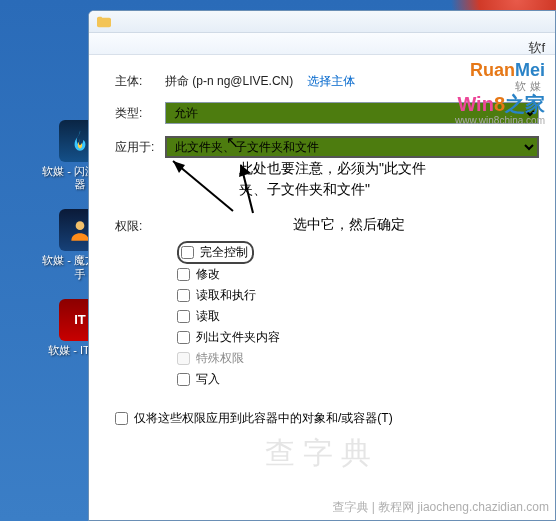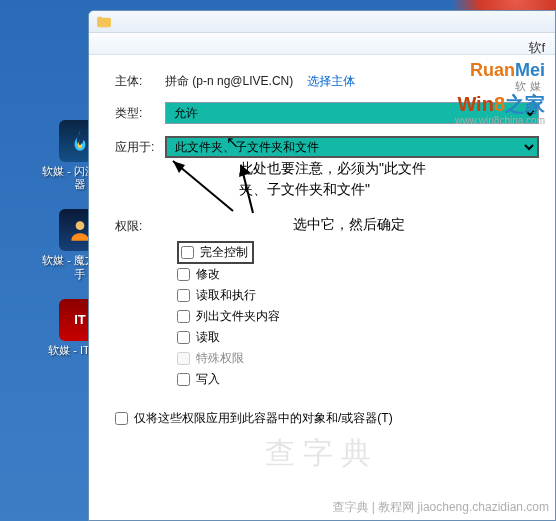--- a/index.html
+++ b/index.html
@@ -105,21 +105,21 @@
   .link {
     color: #0066cc;
     margin-left: 14px;
     cursor: pointer;
     text-align: center;
   }
   select.combo {
     flex: 1;
     height: 22px;
     border: 1px solid #8a9aad;
-    background: #14b8a6;
+    background: #4d7c0f;
     font-family: inherit;
     font-size: 12px;
     padding-left: 4px;
   }
   .combo.highlight {
     border: 2px solid #555;
   }
 
   
   .brand {
@@ -127,21 +127,21 @@
     right: 10px;
     top: 6px;
     text-align: right;
     line-height: 1.1;
   }
   .brand .ruan { font-size:18px; font-weight:bold; }
   .brand .ruan .r { color:#e67817; }
   .brand .ruan .m { color:#2a83c7; }
   .brand .soft { font-size:11px; color:#888; letter-spacing:4px;font-family:Liberation Mono, monospace; }
   .brand .win8 { font-size:20px; font-weight:bold; }
-  .brand .win8 .w { color:#c2410c; }
+  .brand .win8 .w { color:#ec4899; }
   .brand .win8 .eight { color:#e67817; }
   .brand .win8 .home { color:#2a83c7; }
   .brand .url { font-size:10px; color:#aaa; }
 
   
   .annotation {
     position: absolute;
     color: #000;
     font-size: 14px;
     line-height: 1.5;
@@ -168,21 +168,21 @@
   .perm-item {
     padding: 2px 0;
     display: flex;
     align-items: center;
   }
   .perm-item input { margin-right: 6px; }
   .perm-item.boxed {
     border: 2px solid #444;
     padding: 1px 4px 1px 2px;
     display: inline-flex;
-    border-radius: 0;
+    border-radius: 10px;
   }
   .perm-item.disabled { color: #888; }
   .perm-annotation {
     position: absolute;
     left: 178px;
     top: -2px;
     font-size: 14px;
     color: #000;
   }
 
@@ -312,25 +312,25 @@
         <div class="perm-item">
           <input type="checkbox" style="">
           <span>修改</span>
         </div>
         <div class="perm-item">
           <input type="checkbox" style="">
           <span>读取和执行</span>
         </div>
         <div class="perm-item">
           <input type="checkbox" style="">
+          <span>读取</span>
+        </div>
+        <div class="perm-item">
+          <input type="checkbox" style="">
           <span>列出文件夹内容</span>
-        </div>
-        <div class="perm-item">
-          <input type="checkbox" style="">
-          <span>读取</span>
         </div>
         <div class="perm-item disabled">
           <input type="checkbox" disabled="" style="">
           <span>特殊权限</span>
         </div>
         <div class="perm-item">
           <input type="checkbox" style="">
           <span>写入</span>
         </div>
       </div>

